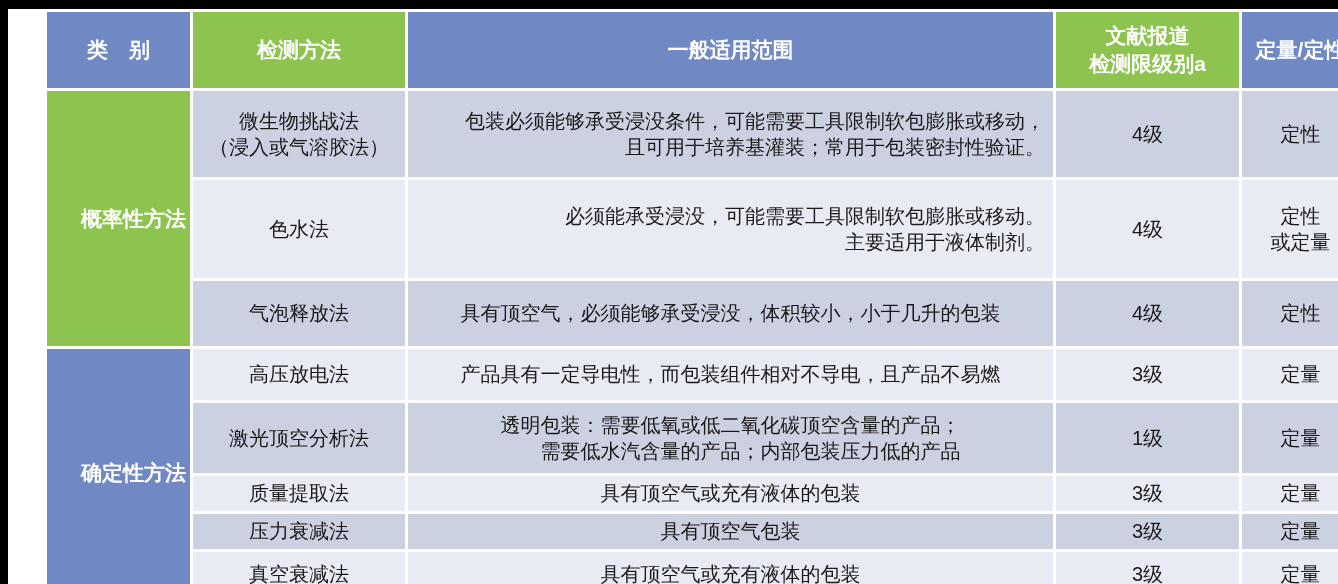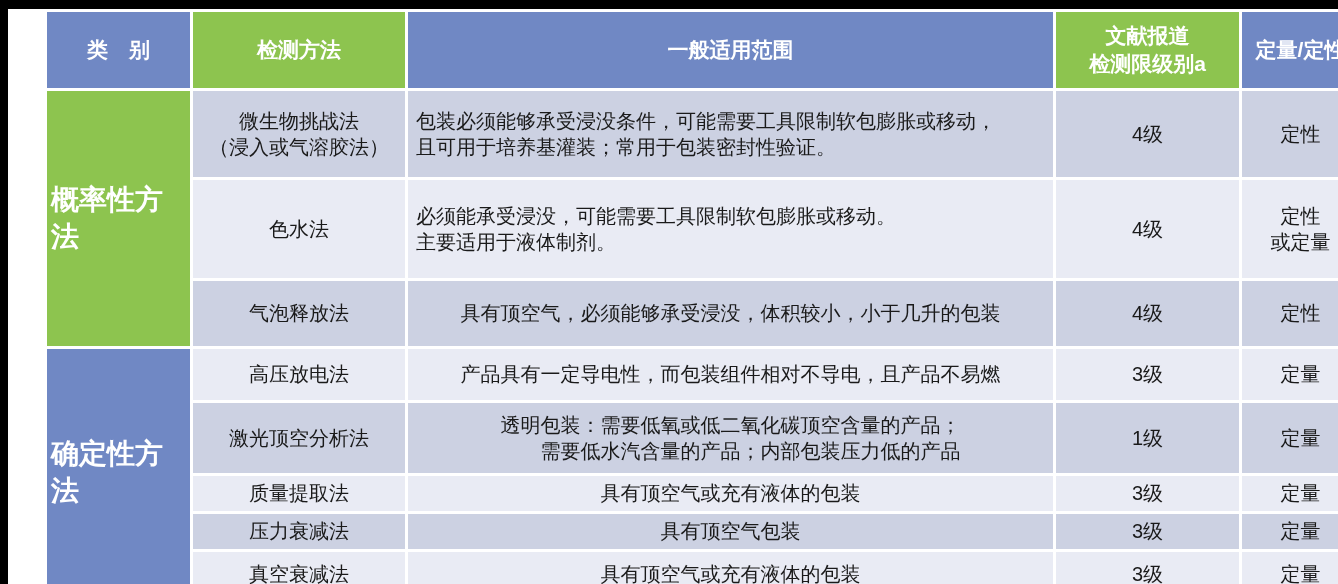--- a/index.html
+++ b/index.html
@@ -23,25 +23,25 @@
   }
   th{
     color:#fff;font-weight:bold;font-size:21px;text-align:center;
   }
   .blue-bg{background:#7088c4;}
   .green-bg{background:#8dc44f;}
   td{font-size:20px;color:#1a1a1a;}
   .dark{background:#ccd1e2;}
   .light{background:#e9ebf4;}
   .cat{
-    color:#fff;font-weight:bold;font-size:28px;text-align:left;margin-left:36px;
+    color:#fff;font-weight:bold;font-size:21px;text-align:right;margin-left:36px;
   }
   .method,.limit,.qual{text-align:center;}
   .scope{text-align:center;padding-left:8px;padding-right:8px;}
-  .scope.center{text-align:left;}
+  .scope.center{text-align:right;}
   
   tr.hr0{height:76px;} tr.hr1{height:86px;} tr.hr2{height:98px;}
   tr.hr3{height:65px;} tr.hr4{height:51px;} tr.hr5{height:70px;}
   tr.hr6{height:35px;} tr.hr7{height:35px;border-radius:12px;} tr.hr8{height:44px;}
 </style>
 </head>
 <body>
 
 <div class="frame">
   <table class="tbl">

